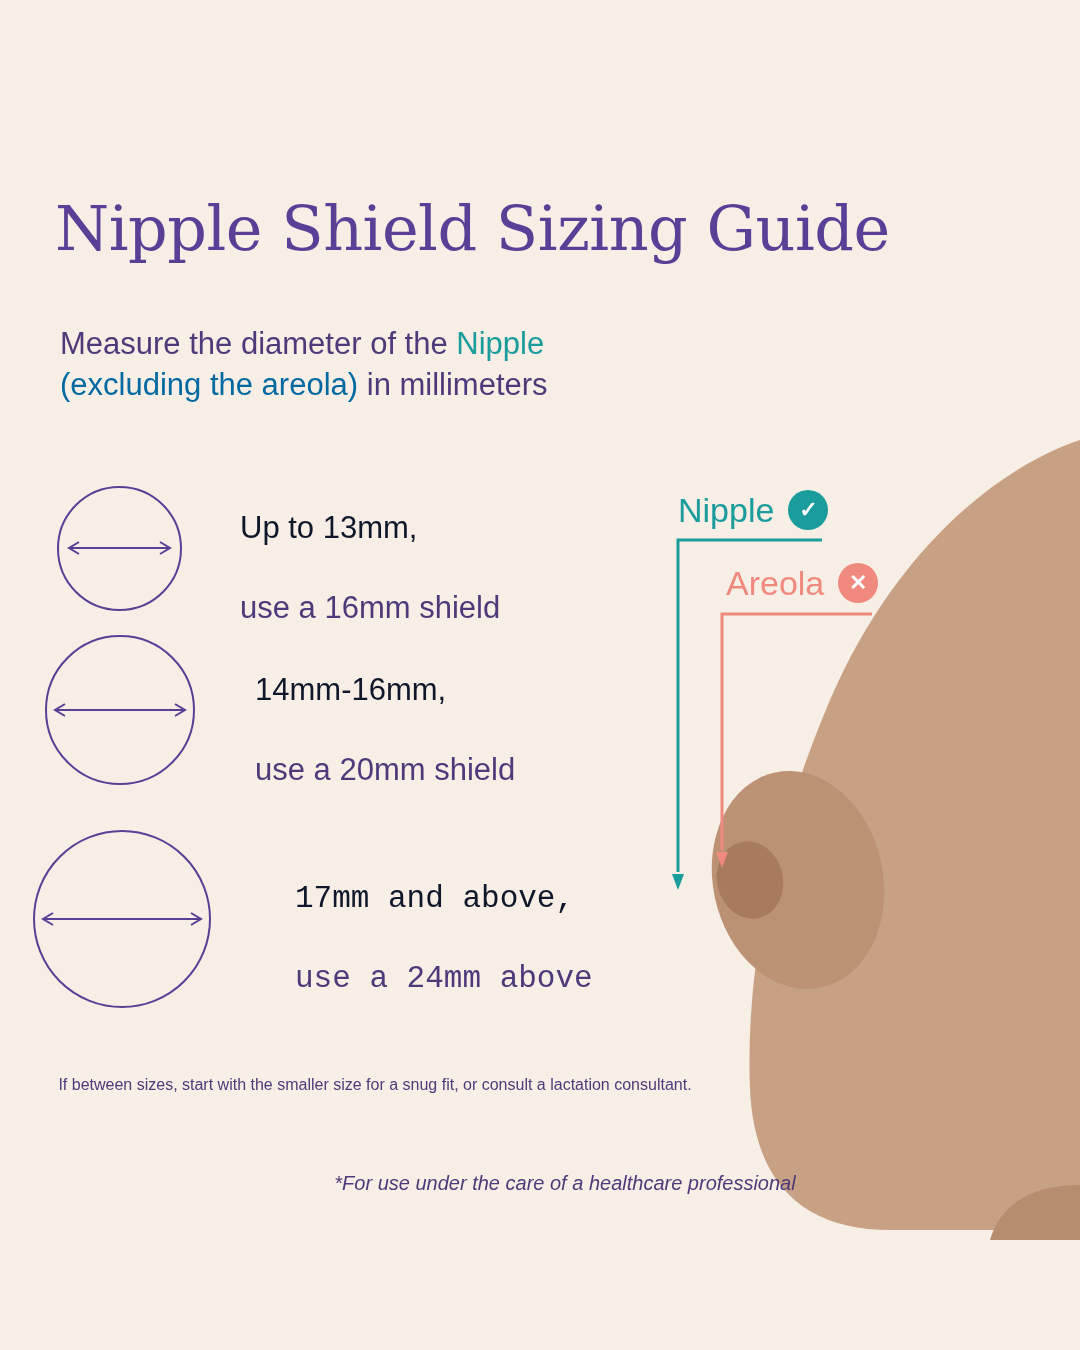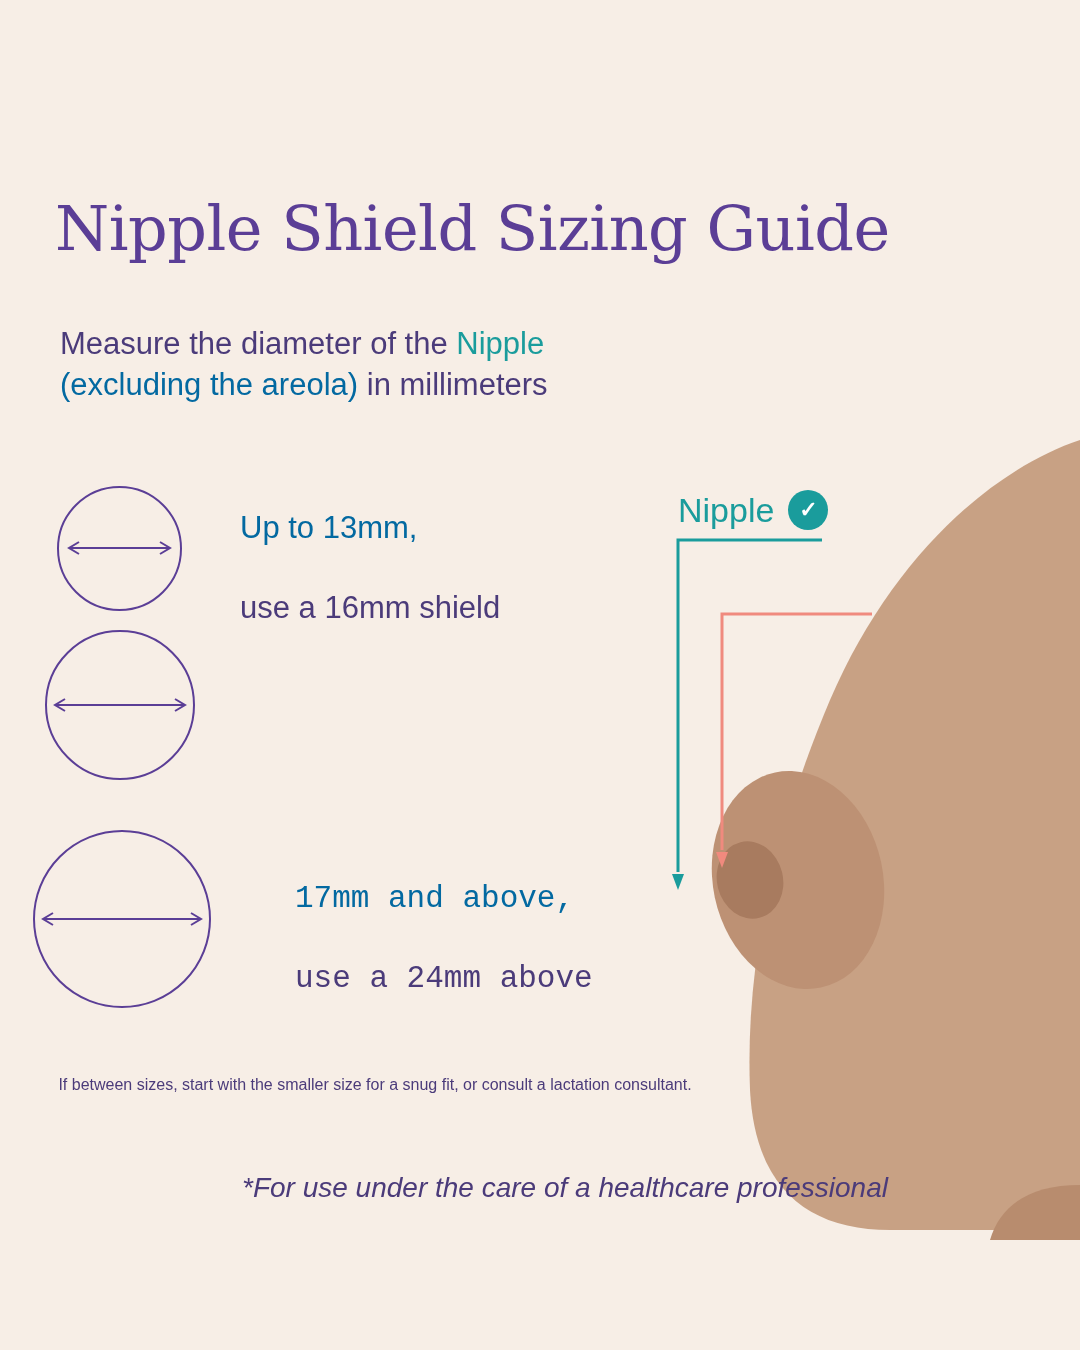--- a/index.html
+++ b/index.html
@@ -74,21 +74,21 @@
     position: absolute;
     left: 0;
     top: 0;
   }
   .row-text {
     font-size: 31px;
     line-height: 40px;
     color: #4b3b7a;
     white-space: pre-line;
   }
-  .row-text .hl { color: #0369a1; }
+  .row-text .hl { color: #0f172a; }
 
   #row1 { left: 57px; top: 468px; }
   #row2 { left: 45px; top: 630px; }
   #row3 { left: 33px; top: 830px; }
 
   #row1 .row-text { margin-left: 58px; }
   #row2 .row-text { margin-left: 60px; }
   #row3 .row-text { margin-left: 84px; font-family: Liberation Mono, monospace; }
 
   
@@ -130,21 +130,21 @@
     font-size: 16px;
     line-height: 34px;
     color: #4b3b7a;
   }
   .disclaimer {
     position: absolute;
     left: 150px;
     top: 1172px;
     width: 830px;
     text-align: center;
-    font-size: 28px;
+    font-size: 20px;
     font-style: italic;
     color: #4b3b7a;
   }
 </style>
 </head>
 <body>
 
 <div class="page">
 
   <svg class="illustration" viewBox="0 0 520 1350" xmlns="http://www.w3.org/2000/svg">
@@ -178,20 +178,24 @@
 
   <div class="row" id="row2">
     <div class="circle-wrap">
       <div class="circ" style="width:150px;height:150px;"></div>
       <svg class="arrow-svg" width="150" height="150">
         <line x1="10" y1="75" x2="140" y2="75" stroke="#5b3e96" stroke-width="2"></line>
         <polyline points="20,69 10,75 20,81" fill="none" stroke="#5b3e96" stroke-width="2"></polyline>
         <polyline points="130,69 140,75 130,81" fill="none" stroke="#5b3e96" stroke-width="2"></polyline>
       </svg>
     </div>
+    <div class="row-text">
+      <span class="hl">14mm-16mm,</span><br>
+      <span>use a 20mm shield</span>
+    </div>
   </div>
 
   <div class="row" id="row3">
     <div class="circle-wrap">
       <div class="circ" style="width:178px;height:178px;"></div>
       <svg class="arrow-svg" width="178" height="178">
         <line x1="10" y1="89" x2="168" y2="89" stroke="#5b3e96" stroke-width="2"></line>
         <polyline points="20,83 10,89 20,95" fill="none" stroke="#5b3e96" stroke-width="2"></polyline>
         <polyline points="158,83 168,89 158,95" fill="none" stroke="#5b3e96" stroke-width="2"></polyline>
       </svg>
@@ -206,17 +210,21 @@
     <polyline points="822,540 678,540 678,872" fill="none" stroke="#1a9c9c" stroke-width="3"></polyline>
     <polygon points="672,874 684,874 678,890" fill="#1a9c9c"></polygon>
     <polyline points="872,614 722,614 722,850" fill="none" stroke="#f08a7e" stroke-width="3"></polyline>
     <polygon points="716,852 728,852 722,868" fill="#f08a7e"></polygon>
   </svg>
 
   <div class="lbl" id="lbl-nipple">
     <span>Nipple</span>
     <span class="badge check">✓</span>
   </div>
+  <div class="lbl" id="lbl-areola">
+    <span>Areola</span>
+    <span class="badge cross">✕</span>
+  </div>
 
   <div class="note">If between sizes, start with the smaller size for a snug fit, or consult a lactation consultant.</div>
   <div class="disclaimer">*For use under the care of a healthcare professional</div>
 
 </div>
 
 </body></html>

